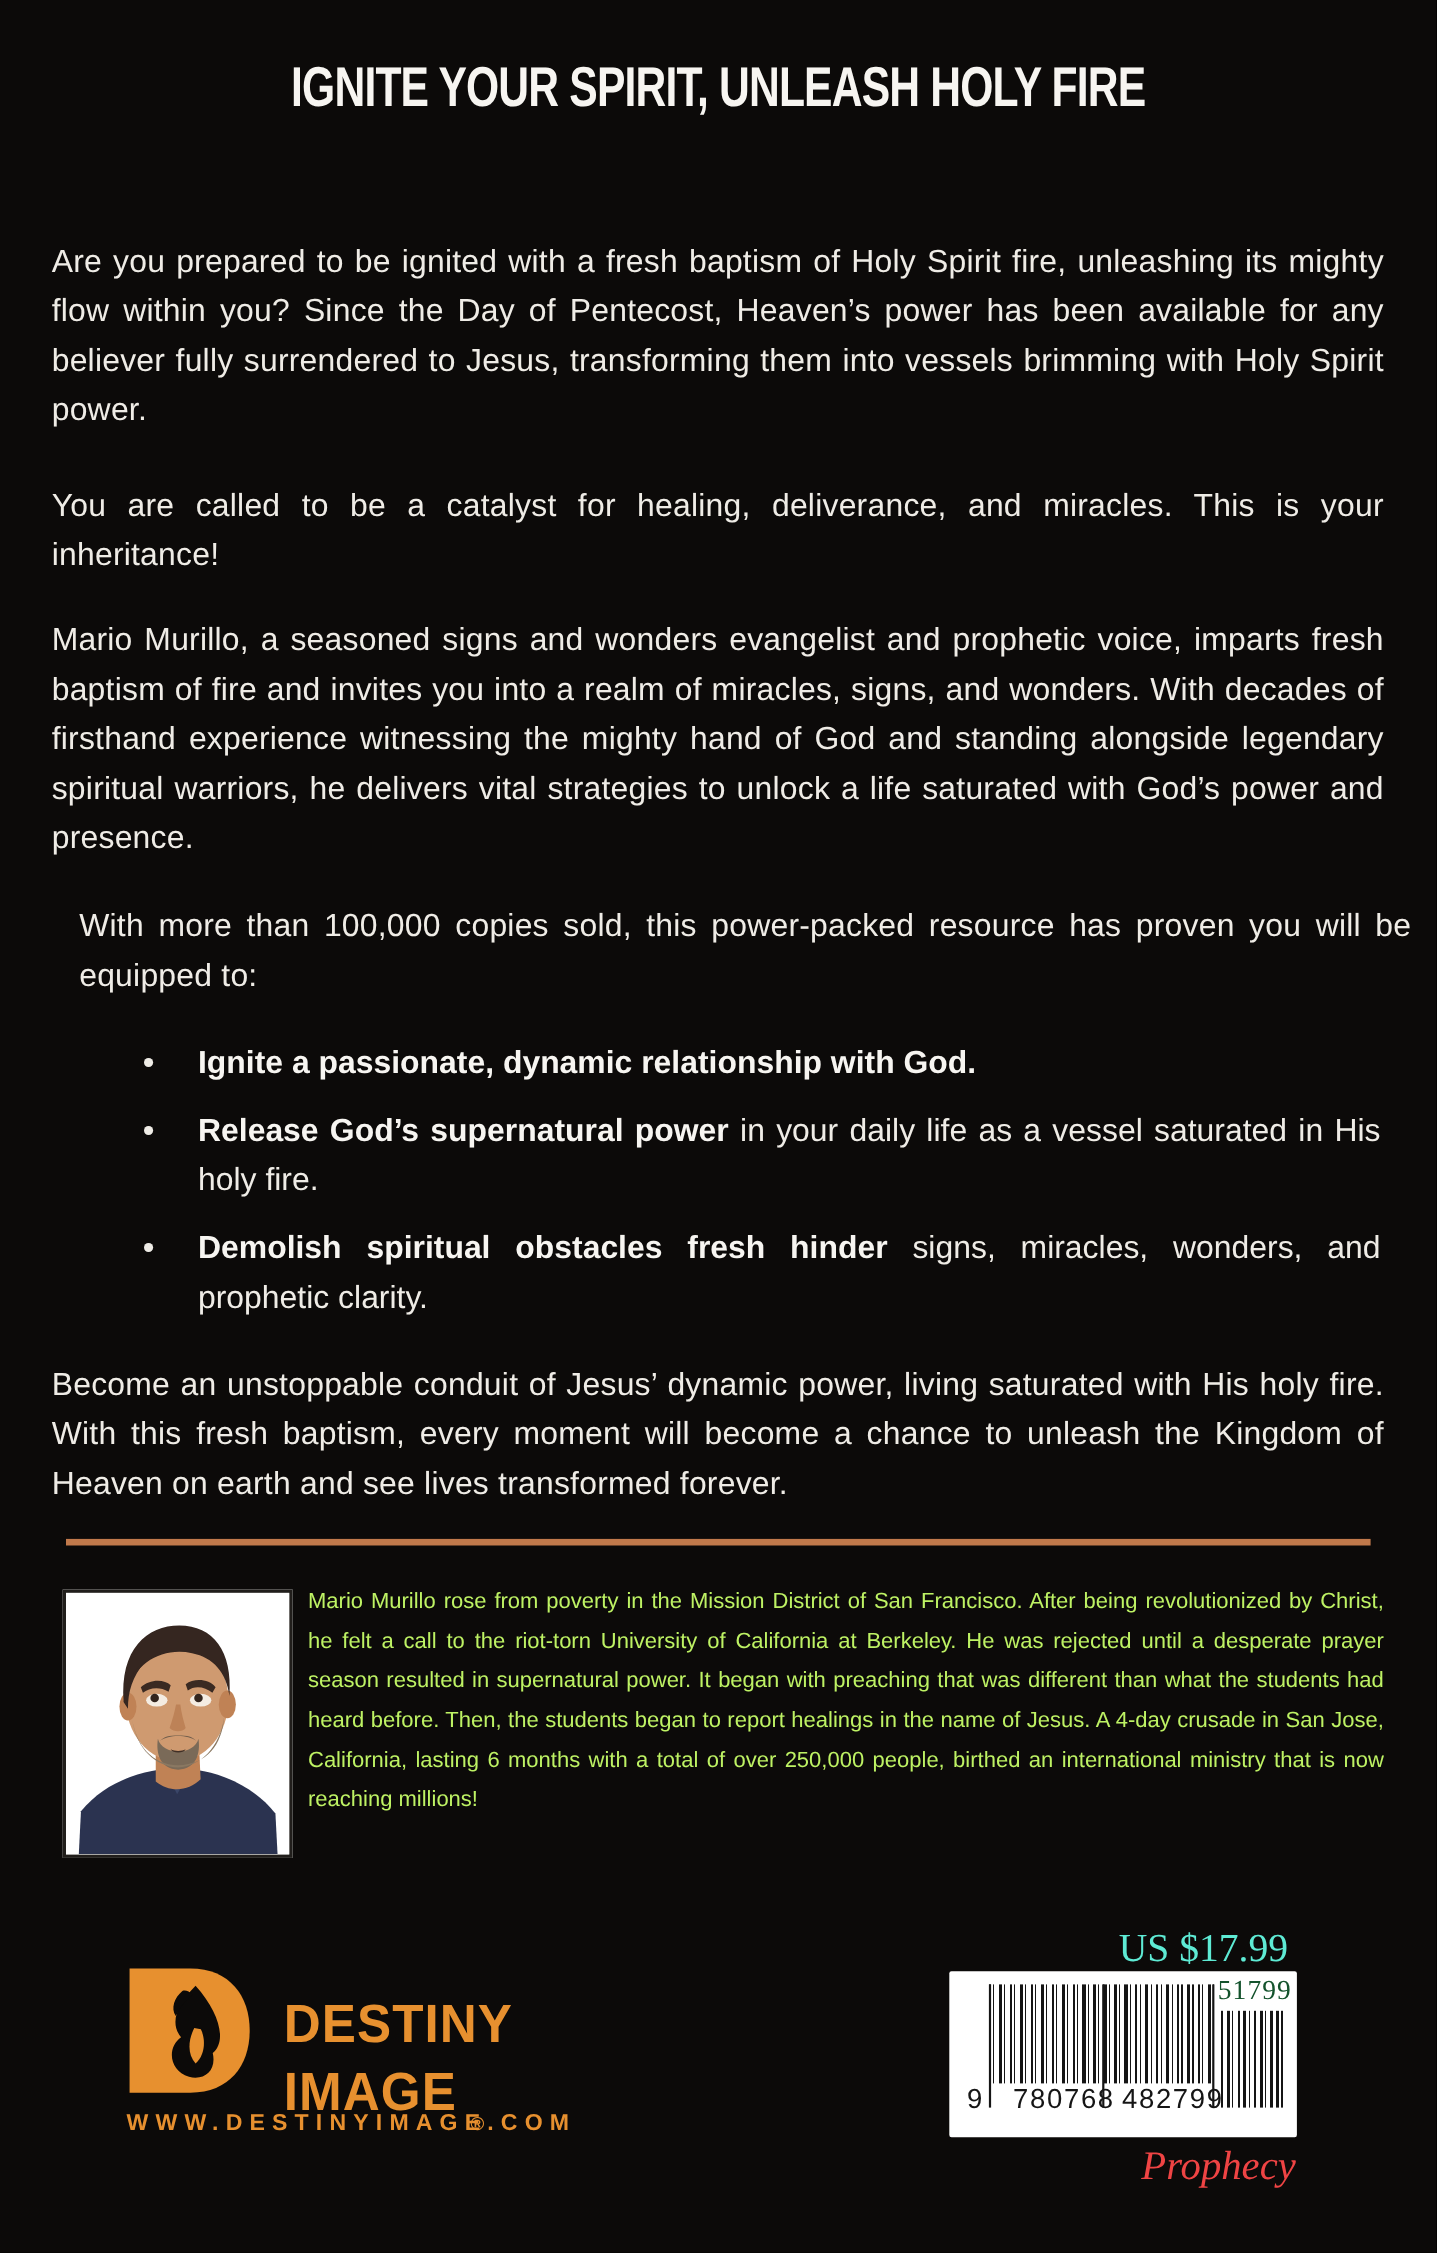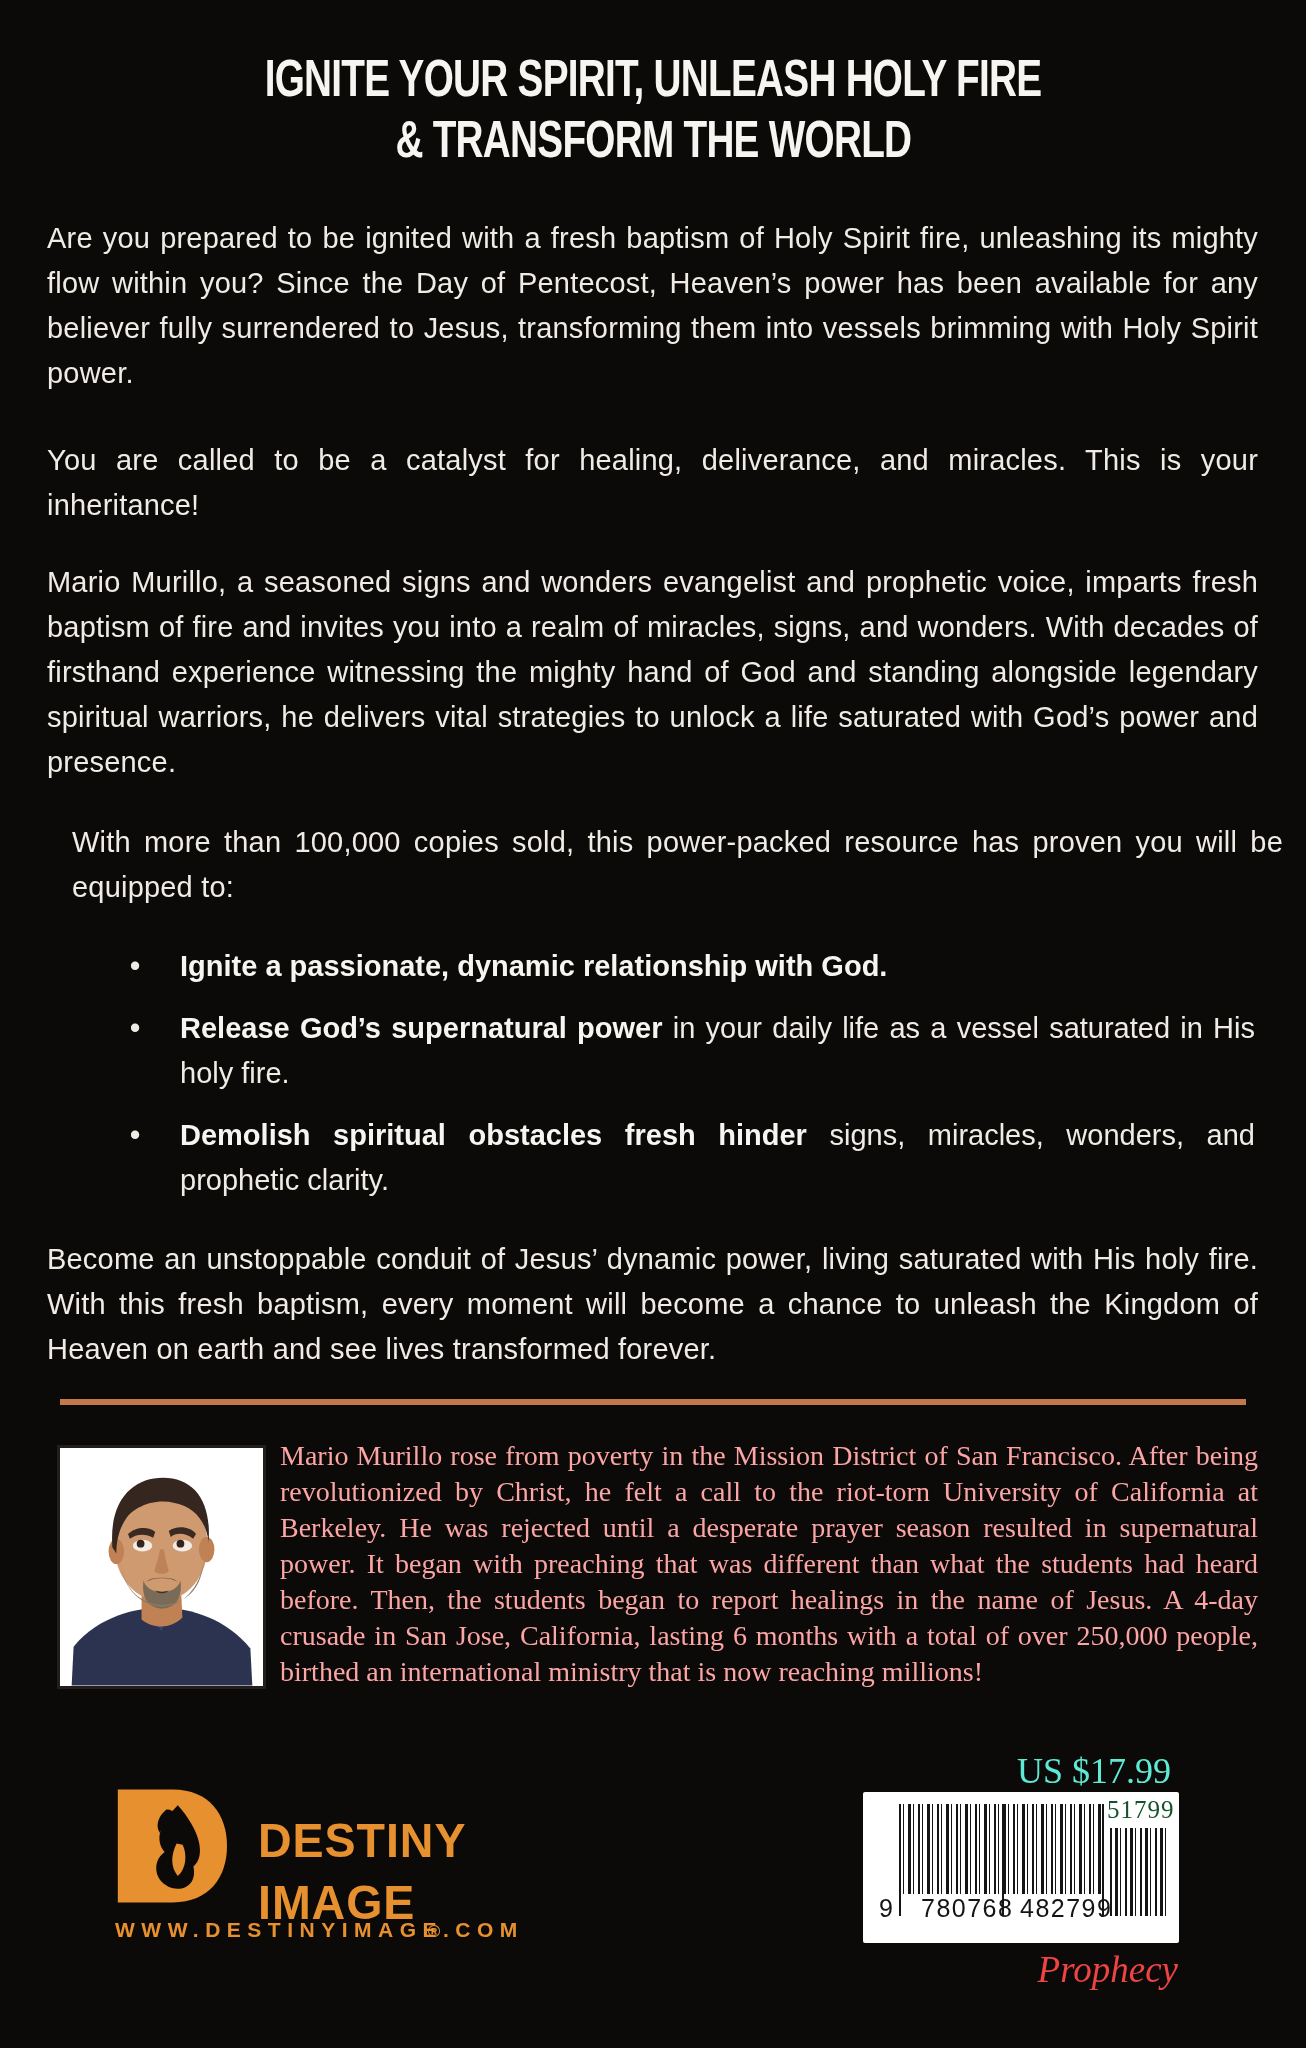--- a/index.html
+++ b/index.html
@@ -39,21 +39,21 @@
   
   .rule{position:absolute;left:60px;top:1399px;width:1186px;height:6px;background:#c1794b;border:0;margin:0;}
   
   .author-photo{
     position:absolute;left:57px;top:1445px;width:209px;height:244px;
     background:#fff;border:3px solid #211e1b;box-sizing:border-box;
   }
   .author-photo svg{display:block;width:100%;height:100%;}
   .bio-text{
     position:absolute;left:280px;top:1438px;width:978px;margin:0;
-    font-size:28px;line-height:36px;text-align:justify;color:#fca5a5;font-family:Liberation Serif, serif;
+    font-size:20px;line-height:36px;text-align:justify;color:#bef264;
   }
   
   .logo-mark{position:absolute;left:113px;top:1786px;width:120px;height:120px;}
   .logo-name{
     position:absolute;left:258px;top:1796px;color:#e7902f;font-weight:bold;
     line-height:50px;white-space:nowrap;margin-top:19px;
   }
   .logo-name .ln{display:inline-block;font-size:49px;transform:scaleX(0.95);transform-origin:0 50%;letter-spacing:1px;}
   .logo-reg{font-size:17px;color:#e7902f;vertical-align:-18px;margin-left:4px;font-weight:bold;}
   .website{
@@ -94,21 +94,20 @@
     font-family:"Liberation Serif",serif;font-style:italic;font-size:37px;color:#ef4444;
   }
 </style>
 </head>
 <body>
 
 <div class="cover">
 
   <header class="headline">
     <div class="hl-line"><span>IGNITE YOUR SPIRIT, UNLEASH HOLY FIRE</span></div>
-    <div class="hl-line"><span>&amp; TRANSFORM THE WORLD</span></div>
   </header>
 
   <p class="para p1">Are you prepared to be ignited with a fresh baptism of Holy Spirit fire, unleashing its mighty flow within you? Since the Day of Pentecost, Heaven’s power has been available for any believer fully surrendered to Jesus, transforming them into vessels brimming with Holy Spirit power.</p>
   <p class="para p2">You are called to be a catalyst for healing, deliverance, and miracles. This is your inheritance!</p>
   <p class="para p3">Mario Murillo, a seasoned signs and wonders evangelist and prophetic voice, imparts fresh baptism of fire and invites you into a realm of miracles, signs, and wonders. With decades of firsthand experience witnessing the mighty hand of God and standing alongside legendary spiritual warriors, he delivers vital strategies to unlock a life saturated with God’s power and presence.</p>
   <p class="para p4">With more than 100,000 copies sold, this power-packed resource has proven you will be equipped to:</p>
 
   <ul class="bullets">
     <li>
       <span class="dot">•</span><span class="b-bold">Ignite a passionate, dynamic relationship with God.</span><span></span>

